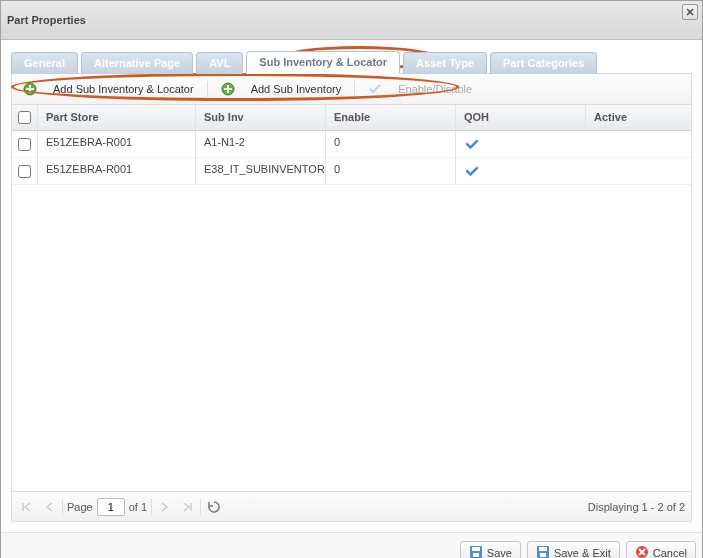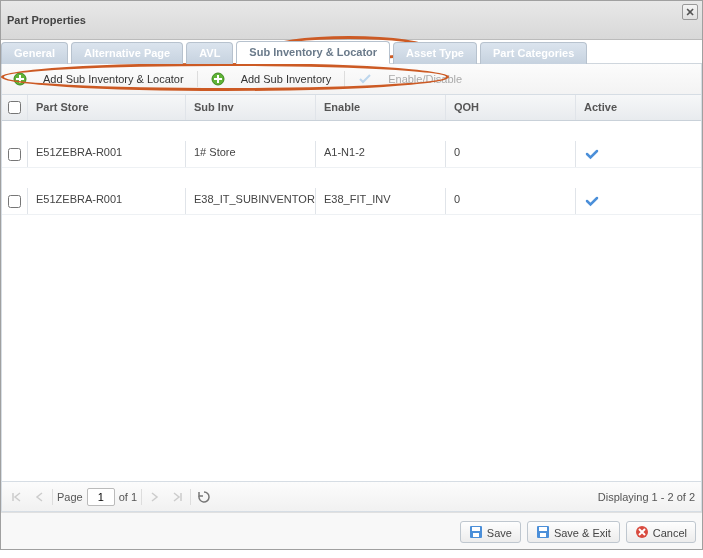--- a/index.html
+++ b/index.html
@@ -32,20 +32,21 @@
     width: 16px; height: 16px;
     border: 1px solid #999;
     background: linear-gradient(#f4f4f4,#e0e0e0);
     border-radius: 2px;
     display: flex; align-items: center; justify-content: center;
     font-weight: bold;
     color: #555;
     cursor: pointer;
   }
   .body {
+    padding: 10px;
     background: #fff;
   }
   .tabbar {
     display: flex;
     gap: 3px;
     border-bottom: 1px solid #cfd6dd;
     align-items: flex-end;
   }
   .tab {
     padding: 4px 12px 5px;
@@ -143,21 +144,21 @@
   .col-qoh  { width: 130px; flex: 0 0 130px; }
   .col-active{ flex: 1 1 auto; border-right: none; }
   .grid-body {
     height: 360px;
     overflow-y: auto;
   }
   .row {
     display: flex;
     border-bottom: 1px solid #eef1f4;
   }
-  .row .cell { font-size: 11px; margin-top: 20px; }
+  .row .cell { font-size: 11px; }
   .check-icon svg { display:block; }
   input[type=checkbox]{ margin:0; }
   .paging {
     border: 1px solid #d6dde4;
     border-top: none;
     background: linear-gradient(#fcfcfc,#f1f1f1);
     height: 30px;
     display: flex;
     align-items: center;
     padding: 0 6px;
@@ -264,38 +265,36 @@
           <div class="cell col-loc">Enable</div>
           <div class="cell col-qoh">QOH</div>
           <div class="cell col-active">Active</div>
         </div>
         <div class="grid-body">
           <div class="row">
             <div class="cell col-chk">
                 <input type="checkbox" style="">
               </div>
             <div class="cell col-part">E51ZEBRA-R001</div>
-            <div class="cell col-sub">1# Store</div>
             <div class="cell col-loc">A1-N1-2</div>
             <div class="cell col-qoh">0</div>
             <div class="cell col-active">
               <span class="check-icon">
                 <svg width="16" height="16">
                     <path d="M3 8l3.5 3.5L13 5" fill="none" stroke="#4b8fd9" stroke-width="2.5" stroke-linecap="round"></path>
                   </svg>
               </span>
             </div>
           </div>
           <div class="row">
             <div class="cell col-chk">
                 <input type="checkbox" style="">
               </div>
             <div class="cell col-part">E51ZEBRA-R001</div>
             <div class="cell col-sub">E38_IT_SUBINVENTORY</div>
-            <div class="cell col-loc">E38_FIT_INV</div>
             <div class="cell col-qoh">0</div>
             <div class="cell col-active">
               <span class="check-icon">
                 <svg width="16" height="16">
                     <path d="M3 8l3.5 3.5L13 5" fill="none" stroke="#4b8fd9" stroke-width="2.5" stroke-linecap="round"></path>
                   </svg>
               </span>
             </div>
           </div>
         </div>

